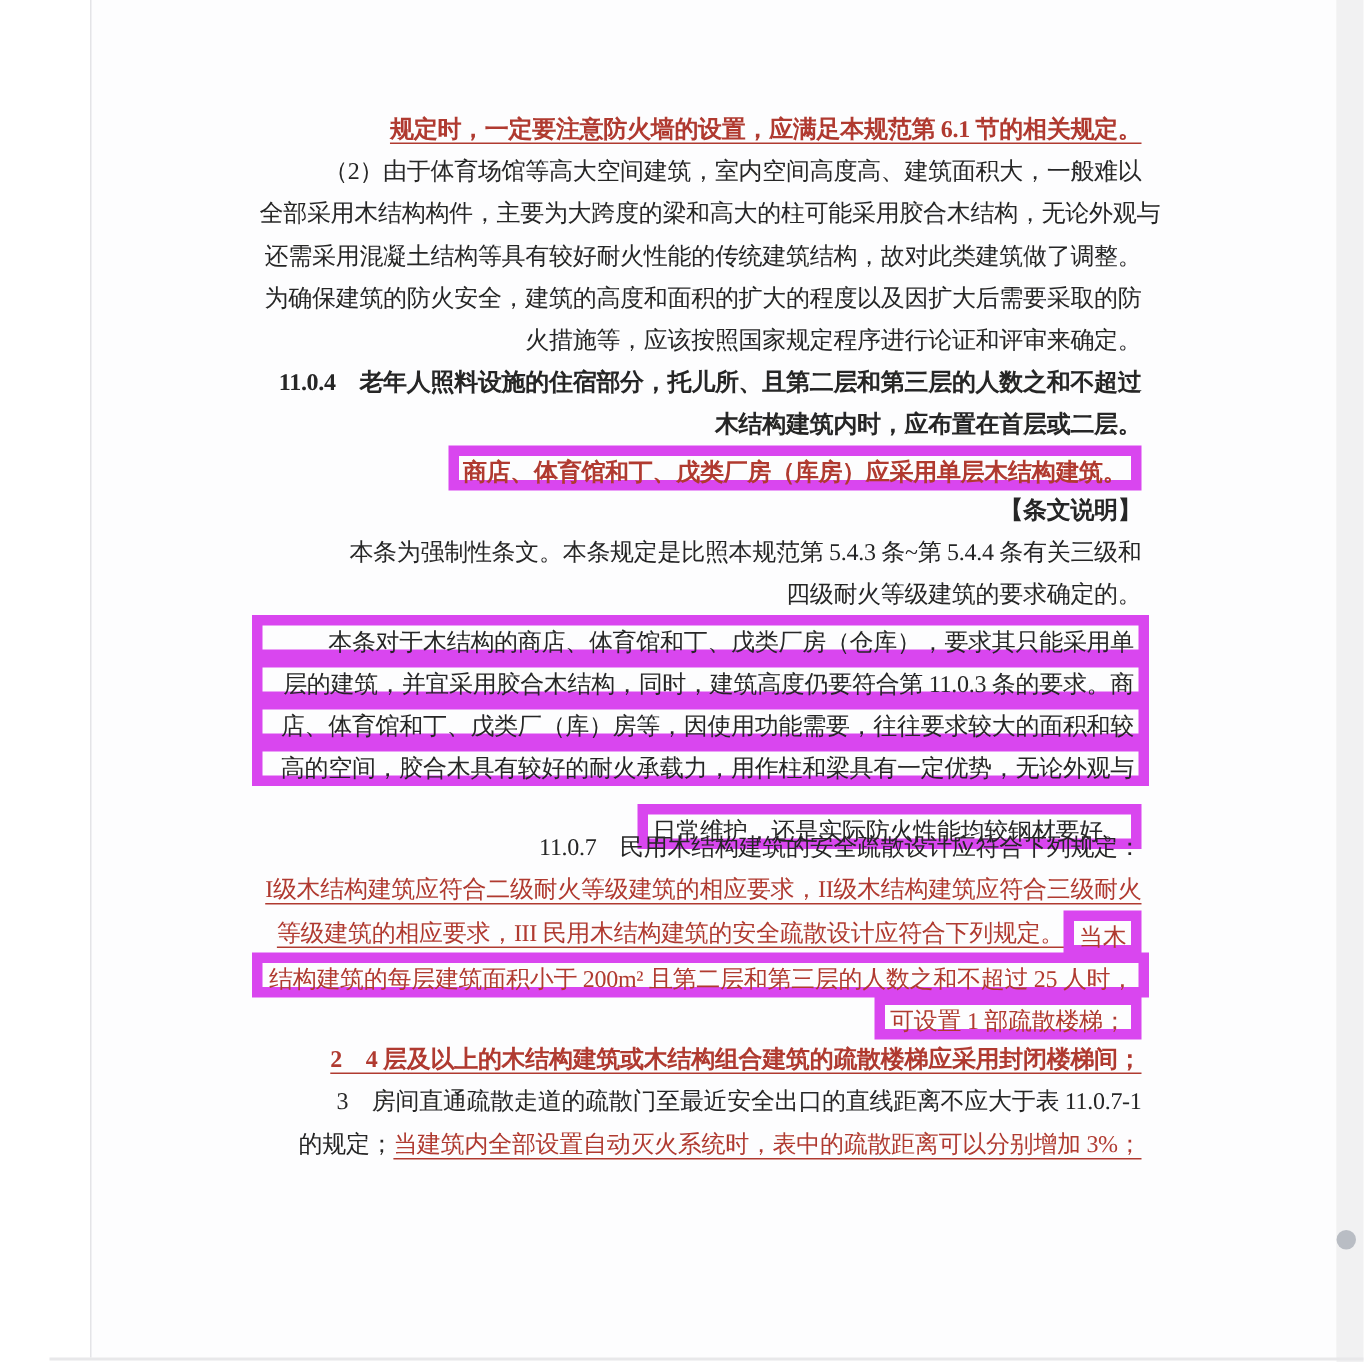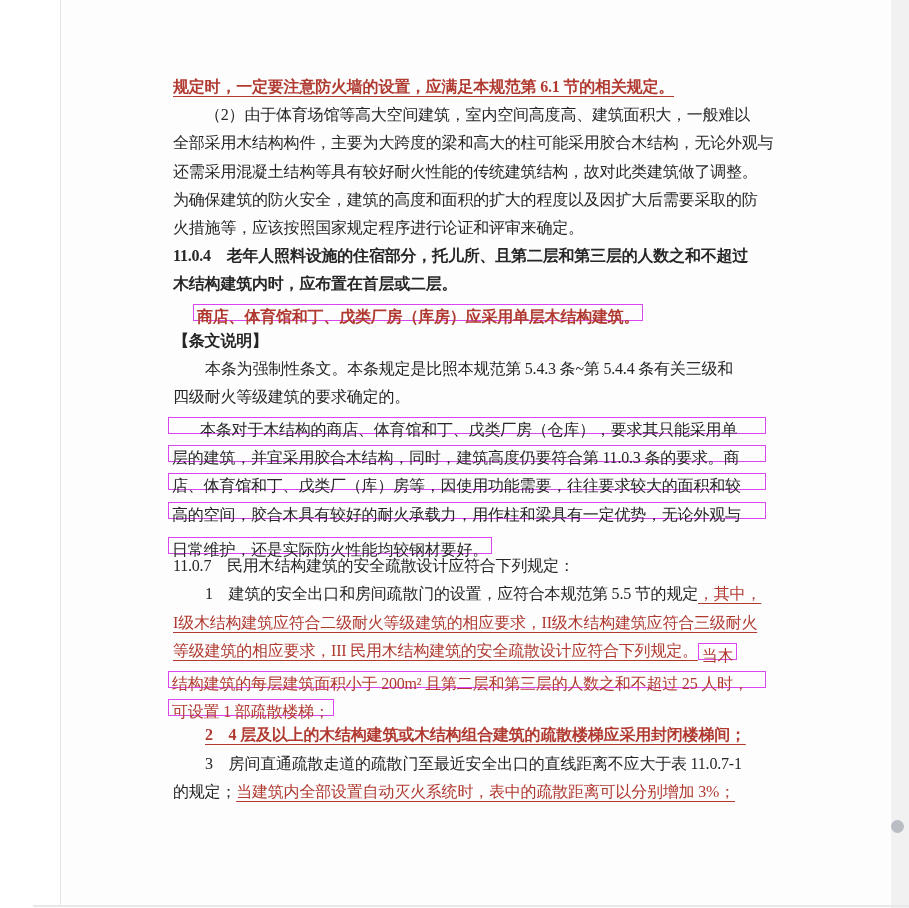--- a/index.html
+++ b/index.html
@@ -24,36 +24,36 @@
   .bottom-line{
     position:absolute;left:33px;top:905px;width:876px;height:2px;
     background:#e8e8ea;
   }
   .scan-line{
     position:absolute;left:830px;top:0;width:1px;height:905px;
     background:rgba(0,0,0,0.045);
   }
   .content{
     position:absolute;left:112px;top:73px;width:588px;
-    font-size:16px;letter-spacing:-0.2px;color:#262626;
+    font-size:16px;letter-spacing:-0.2px;color:#262626;text-align:right;
   }
   .line{height:28.2px;line-height:28.2px;white-space:nowrap;}
   .indent{padding-left:32px;}
   .b{font-weight:bold;}
   .red{color:#b03a30;}
   .ru{
     color:#b03a30;
     text-decoration:underline;
     text-underline-offset:4px;
     text-decoration-thickness:1px;
   }
   .box{
     display:inline-block;box-sizing:border-box;
-    line-height:23px;height:17px;
-    border:1px solid #d946ef;
+    line-height:23px;height:30px;
+    border:7px solid #d946ef;
     padding:0 3px;vertical-align:middle;margin-top:-2px;
   }
   .box.full{width:calc(100% + 10px);margin-left:-5px;}
   .ml20{margin-left:20px;}
 </style>
 </head>
 <body>
 
 <div class="page">
   <div class="scan-line"></div>
@@ -79,21 +79,20 @@
     <div class="line"><span>四级耐火等级建筑的要求确定的。</span></div>
 
     <div class="line"><span class="box full"><span class="indent" style="padding-left:28px;">本条对于木结构的商店、体育馆和丁、戊类厂房（仓库），要求其只能采用单</span></span></div>
     <div class="line"><span class="box full">层的建筑，并宜采用胶合木结构，同时，建筑高度仍要符合第 11.0.3 条的要求。商</span></div>
     <div class="line"><span class="box full">店、体育馆和丁、戊类厂（库）房等，因使用功能需要，往往要求较大的面积和较</span></div>
     <div class="line"><span class="box full">高的空间，胶合木具有较好的耐火承载力，用作柱和梁具有一定优势，无论外观与</span></div>
     <div class="line"><span class="box" style="margin-left:-5px;margin-top:12px;">日常维护，还是实际防火性能均较钢材要好。</span></div>
 
     <div class="line"><span>11.0.7　民用木结构建筑的安全疏散设计应符合下列规定：</span></div>
 
-    <div class="line indent"><span>1　建筑的安全出口和房间疏散门的设置，应符合本规范第 5.5 节的规定</span><span class="ru">，其中，</span></div>
     <div class="line"><span class="ru">I级木结构建筑应符合二级耐火等级建筑的相应要求，II级木结构建筑应符合三级耐火</span></div>
     <div class="line"><span class="ru">等级建筑的相应要求，III 民用木结构建筑的安全疏散设计应符合下列规定。</span><span class="box red">当木</span></div>
     <div class="line"><span class="box red full">结构建筑的每层建筑面积小于 200m² 且第二层和第三层的人数之和不超过 25 人时，</span></div>
     <div class="line"><span class="box red" style="margin-left:-5px;">可设置 1 部疏散楼梯；</span></div>
 
     <div class="line indent"><span class="ru b">2　4 层及以上的木结构建筑或木结构组合建筑的疏散楼梯应采用封闭楼梯间；</span></div>
 
     <div class="line indent"><span>3　房间直通疏散走道的疏散门至最近安全出口的直线距离不应大于表  11.0.7-1</span></div>
     <div class="line"><span>的规定；</span><span class="ru">当建筑内全部设置自动灭火系统时，表中的疏散距离可以分别增加 3%；</span></div>
 

